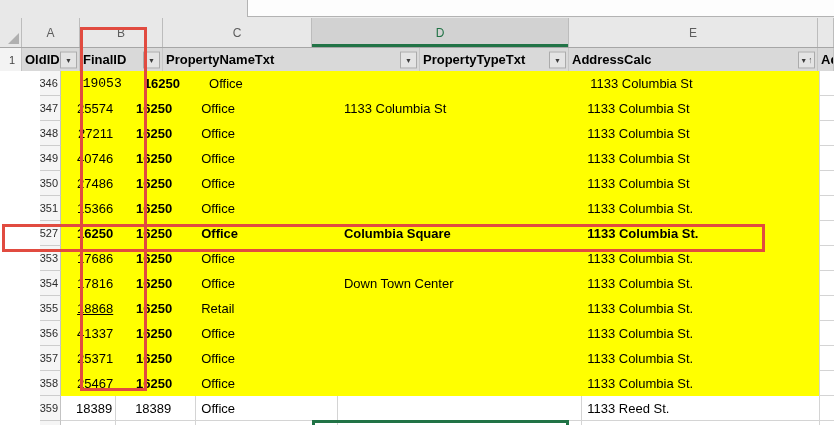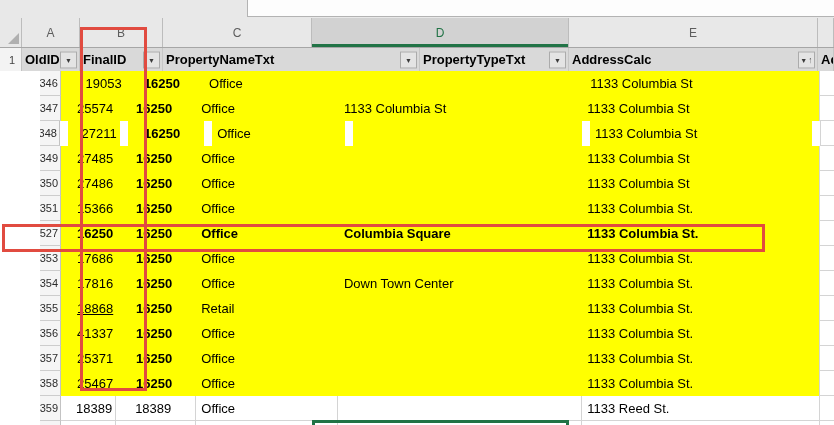--- a/index.html
+++ b/index.html
@@ -116,48 +116,48 @@
         </span>
       </div>
       <div class="hcell" style="width: 16px;">
         <span>Ad</span>
       </div>
     </div>
 
   <div id="rows">
       <div class="r" style="top: 71px;">
         <div class="rn">346</div>
-        <div class="c a hl" style="width: 68px;">19053</div>
+        <div class="c a hl" style="width: 68px; font-family: Liberation Mono, monospace;">19053</div>
         <div class="c b hl boldcell" style="width: 83px;">16250</div>
         <div class="c cc hl" style="width: 149px;">Office</div>
         <div class="c d hl" style="width: 257px;"></div>
         <div class="c e hl" style="width: 249px;">1133 Columbia St</div>
         <div class="c f" style="width: 16px;"></div>
       </div>
       <div class="r" style="top: 96px;">
         <div class="rn">347</div>
         <div class="c a hl" style="width: 58px;">25574</div>
         <div class="c b hl boldcell" style="width: 83px;">16250</div>
         <div class="c cc hl" style="width: 149px;">Office</div>
         <div class="c d hl" style="width: 257px;">1133 Columbia St</div>
         <div class="c e hl" style="width: 249px;">1133 Columbia St</div>
         <div class="c f" style="width: 16px;"></div>
       </div>
-      <div class="r" style="top: 121px; gap: 8px;">
+      <div class="r" style="top: 121px;">
         <div class="rn">348</div>
         <div class="c a hl" style="width: 58px;">27211</div>
         <div class="c b hl boldcell" style="width: 83px;">16250</div>
         <div class="c cc hl" style="width: 149px;">Office</div>
         <div class="c d hl" style="width: 257px;"></div>
         <div class="c e hl" style="width: 249px;">1133 Columbia St</div>
         <div class="c f" style="width: 16px;"></div>
       </div>
       <div class="r" style="top: 146px;">
         <div class="rn">349</div>
-        <div class="c a hl" style="width: 58px;">27485</div>
+        <div class="c a hl" style="width: 58px;">40746</div>
         <div class="c b hl boldcell" style="width: 83px;">16250</div>
         <div class="c cc hl" style="width: 149px;">Office</div>
         <div class="c d hl" style="width: 257px;"></div>
         <div class="c e hl" style="width: 249px;">1133 Columbia St</div>
         <div class="c f" style="width: 16px;"></div>
       </div>
       <div class="r" style="top: 171px;">
         <div class="rn">350</div>
         <div class="c a hl" style="width: 58px;">27486</div>
         <div class="c b hl boldcell" style="width: 83px;">16250</div>

